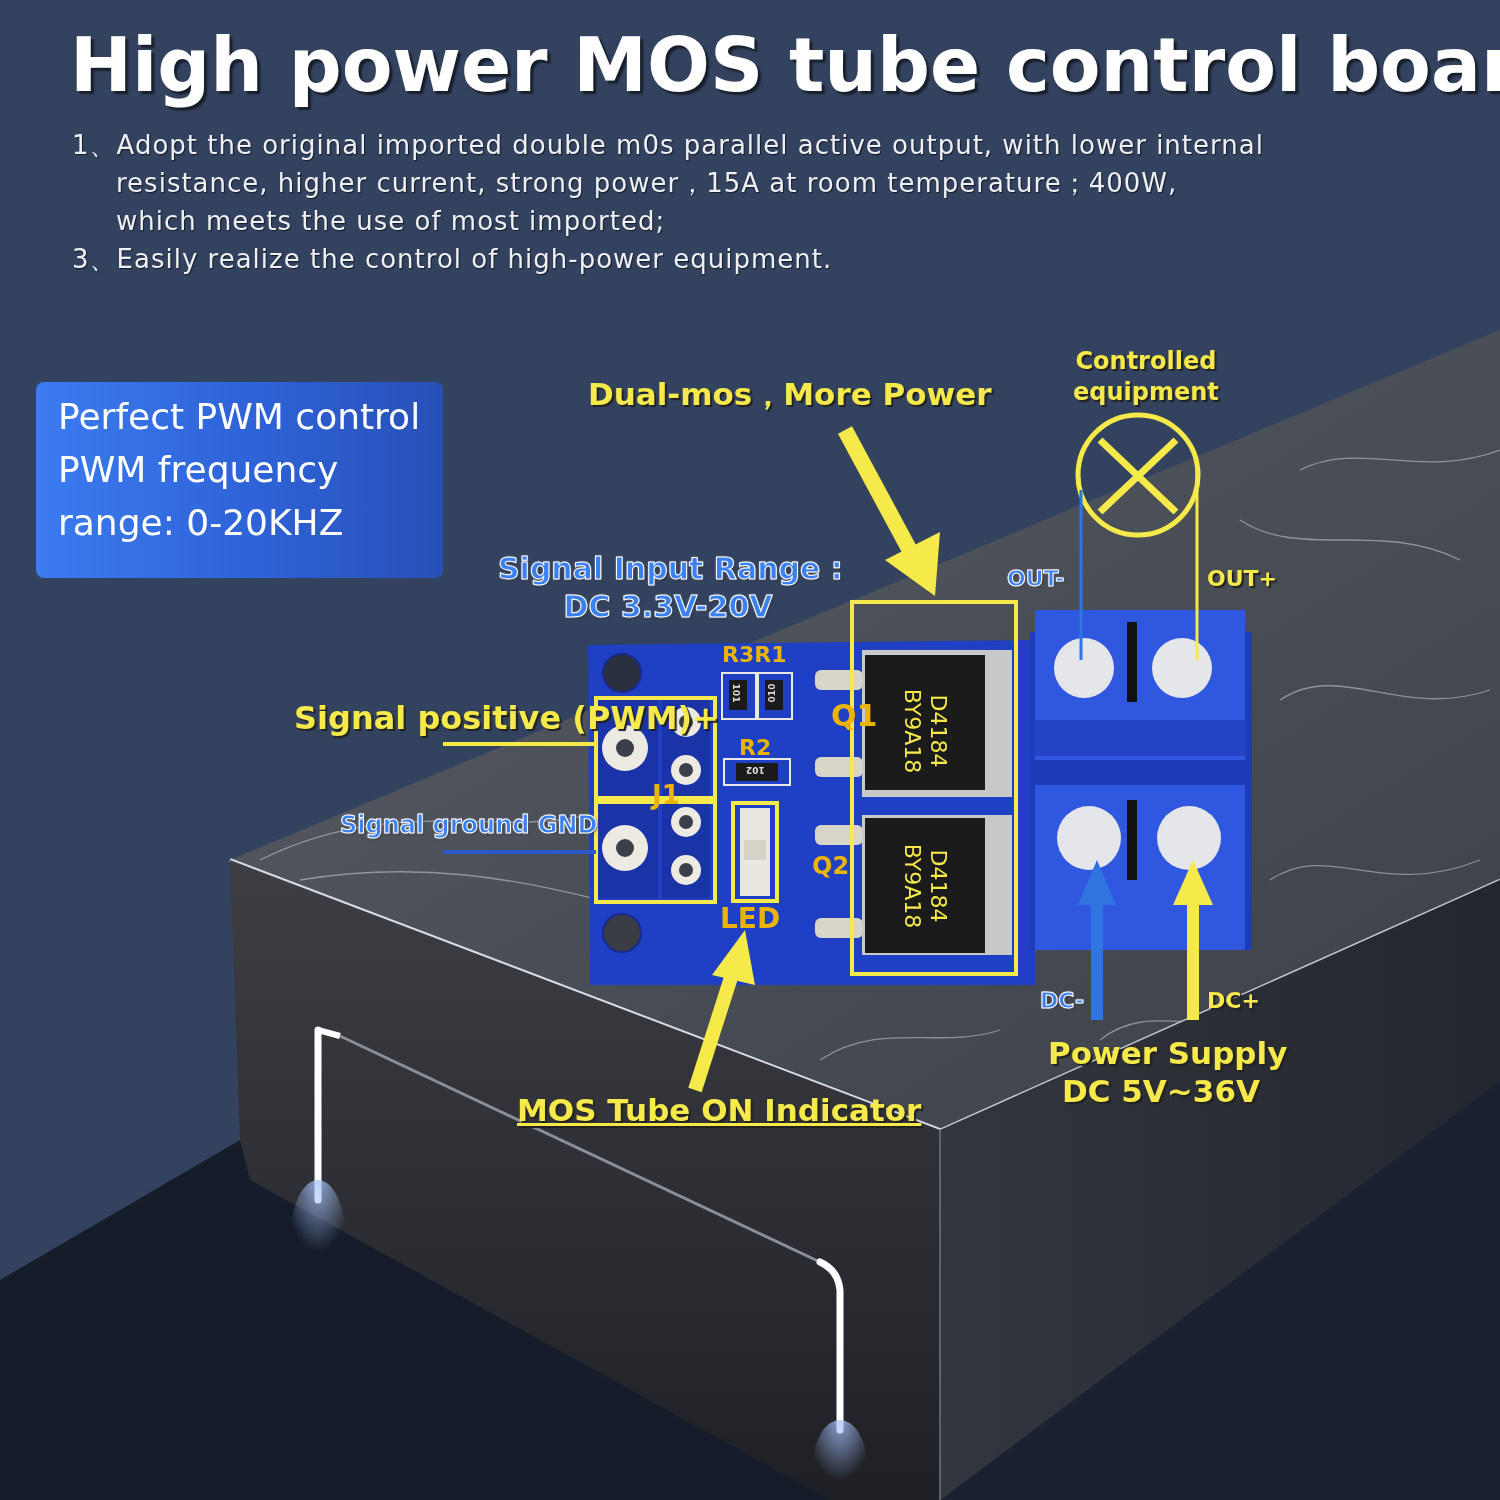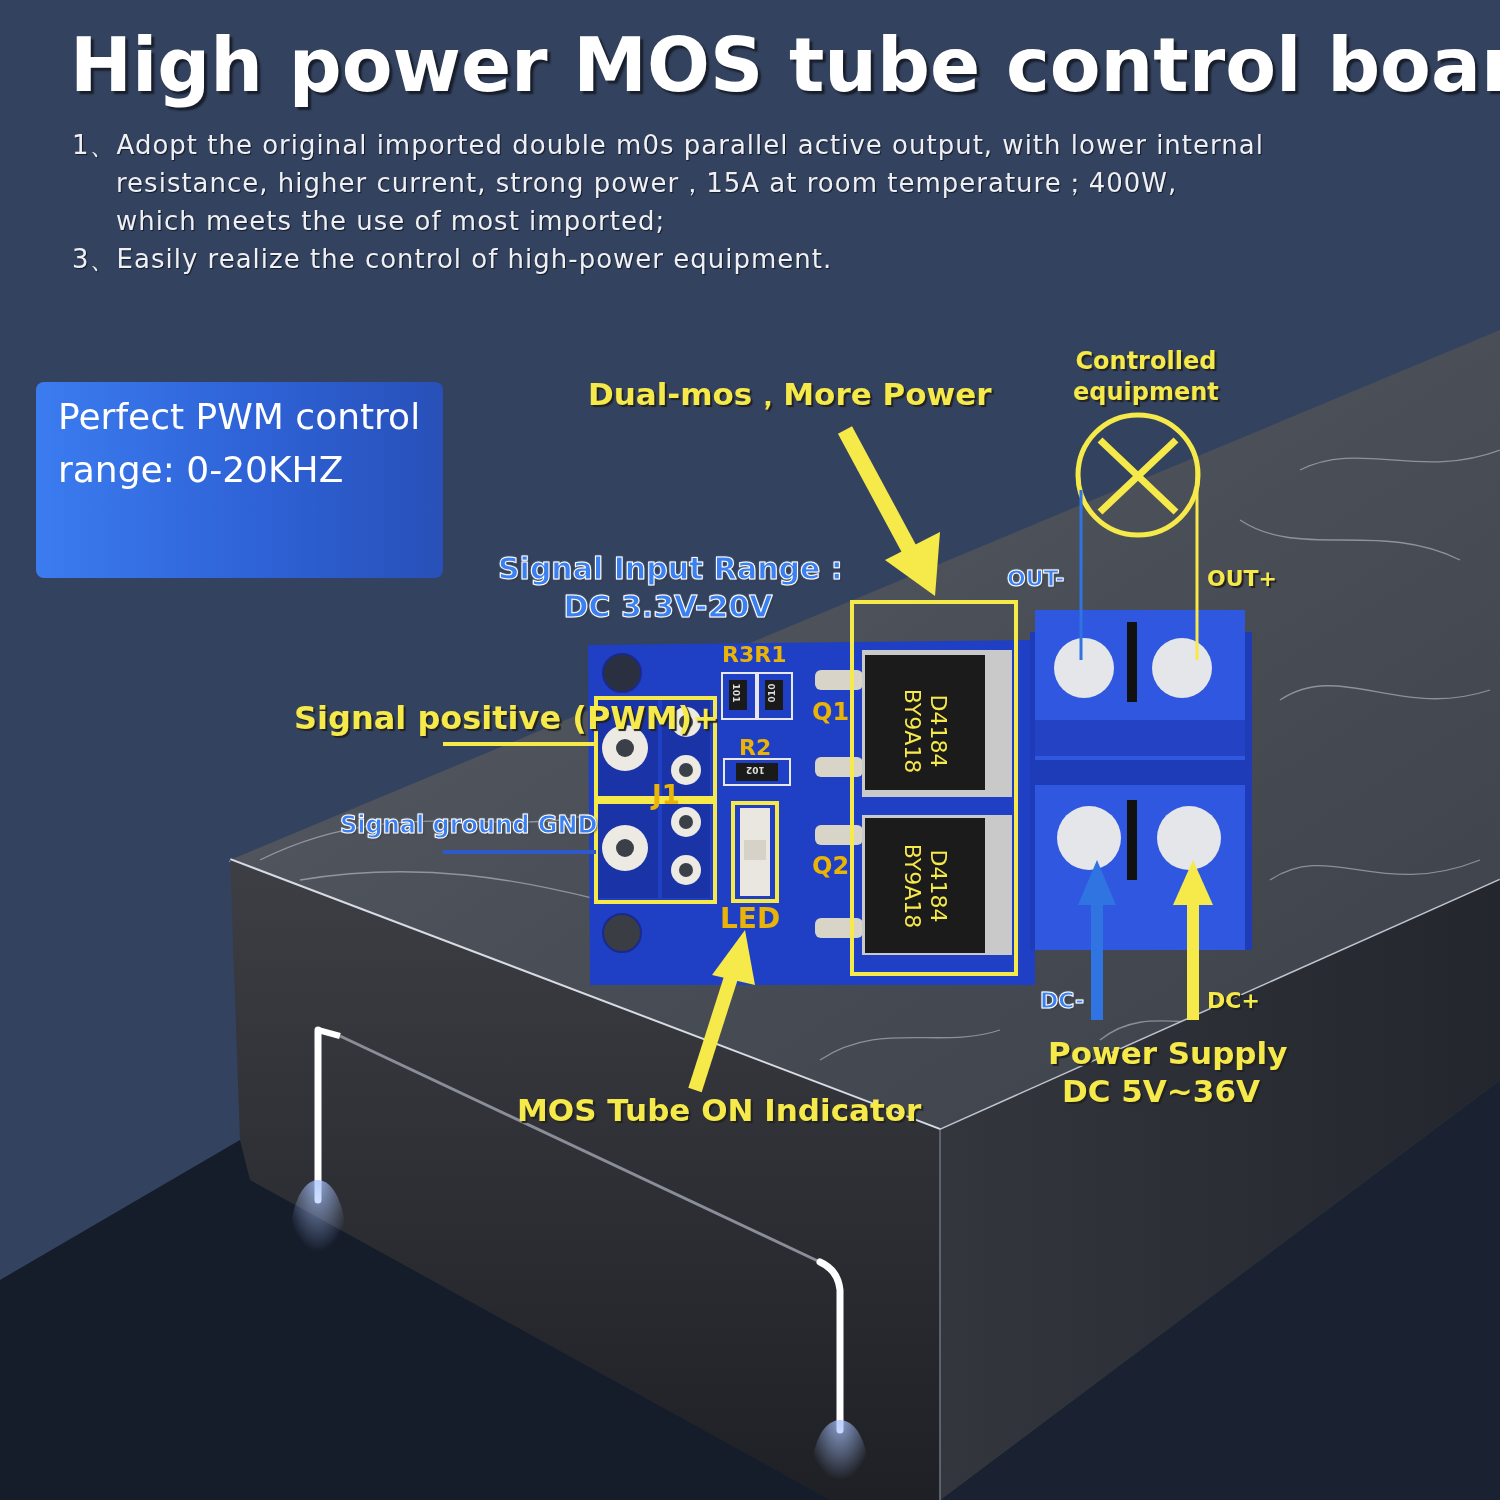--- a/index.html
+++ b/index.html
@@ -93,20 +93,21 @@
   <div>
       <span class="indent">which meets the use of most imported;</span>
     </div>
   <div>
     <span>3、</span><span>Easily realize the control of high-power equipment.</span>
   </div>
 </div>
 
 <div class="abs pwm-box">
   <div>Perfect PWM control</div>
+  <div>PWM frequency</div>
   <div>range: 0-20KHZ</div>
 </div>
 
 <svg width="1500" height="1500" viewBox="0 0 1500 1500">
 
   <g>
     <polygon points="588,645 1035,640 1035,985 590,985" fill="#1f3fc4"></polygon>
     <rect x="1030" y="632" width="222" height="318" fill="#1e3bb8"></rect>
     <circle cx="622" cy="673" r="19" fill="#2a3040" stroke="#1a2a8a" stroke-width="2"></circle>
     <circle cx="622" cy="933" r="19" fill="#3a3d44" stroke="#1a2a8a" stroke-width="2"></circle>
@@ -193,21 +194,21 @@
     <line x1="1100" y1="440" x2="1176" y2="512" stroke="#f6e94a" stroke-width="7"></line>
     <line x1="1176" y1="440" x2="1100" y2="512" stroke="#f6e94a" stroke-width="7"></line>
     <line x1="1081" y1="490" x2="1081" y2="660" stroke="#2f74e0" stroke-width="3"></line>
     <line x1="1197" y1="460" x2="1197" y2="660" stroke="#f6e94a" stroke-width="3"></line>
   </g>
 </svg>
 
 <div class="abs wlabel" style="left:722px;top:642px;font-size:22px;">R3R1</div>
 <div class="abs wlabel" style="left:739px;top:735px;font-size:22px;">R2</div>
 <div class="abs wlabel" style="left:608px;top:780px;font-size:26px;margin-left:44px;">J1</div>
-<div class="abs wlabel" style="left:812px;top:698px;font-size:24px;">Q1</div>
+<div class="abs wlabel" style="left:831px;top:698px;font-size:30px;">Q1</div>
 <div class="abs wlabel" style="left:812px;top:852px;font-size:24px;">Q2</div>
 <div class="abs wlabel" style="left:720px;top:902px;font-size:28px;">LED</div>
 <div class="abs wlabel" style="left:727px;top:688px;font-size:9px;color:#ddd;transform:rotate(90deg);">101</div>
 <div class="abs wlabel" style="left:763px;top:688px;font-size:9px;color:#ddd;transform:rotate(-90deg);">010</div>
 <div class="abs wlabel" style="left:746px;top:765px;font-size:9px;color:#ddd;transform:rotate(180deg);">102</div>
 
 <div class="abs" style="left:860px;top:705px;width:130px;transform:rotate(90deg);color:#f6e94a;font-size:22px;line-height:26px;text-align:center;">
   <div>D4184</div>
   <div>BY9A18</div>
 </div>
@@ -228,13 +229,13 @@
 <div class="abs blabel" style="left:1007px;top:566px;font-size:22px;">OUT-</div>
 <div class="abs ylabel" style="left:1207px;top:566px;font-size:22px;">OUT+</div>
 <div class="abs ylabel" style="left:294px;top:699px;font-size:32px;">Signal positive (PWM)+</div>
 <div class="abs blabel" style="left:340px;top:811px;font-size:24px;">Signal ground GND</div>
 <div class="abs blabel" style="left:1040px;top:988px;font-size:22px;">DC-</div>
 <div class="abs ylabel" style="left:1207px;top:988px;font-size:22px;">DC+</div>
 <div class="abs ylabel" style="left:1048px;top:1034px;font-size:31px;text-align:center;line-height:38px;width:226px;">
   <div>Power Supply</div>
   <div>DC 5V~36V</div>
 </div>
-<div class="abs ylabel" style="left:517px;top:1092px;font-size:31px;">MOS Tube ON Indicator</div>
+<div class="abs ylabel" style="left:517px;top:1092px;font-size:31px;text-decoration:underline;">MOS Tube ON Indicator</div>
 
 </body></html>

